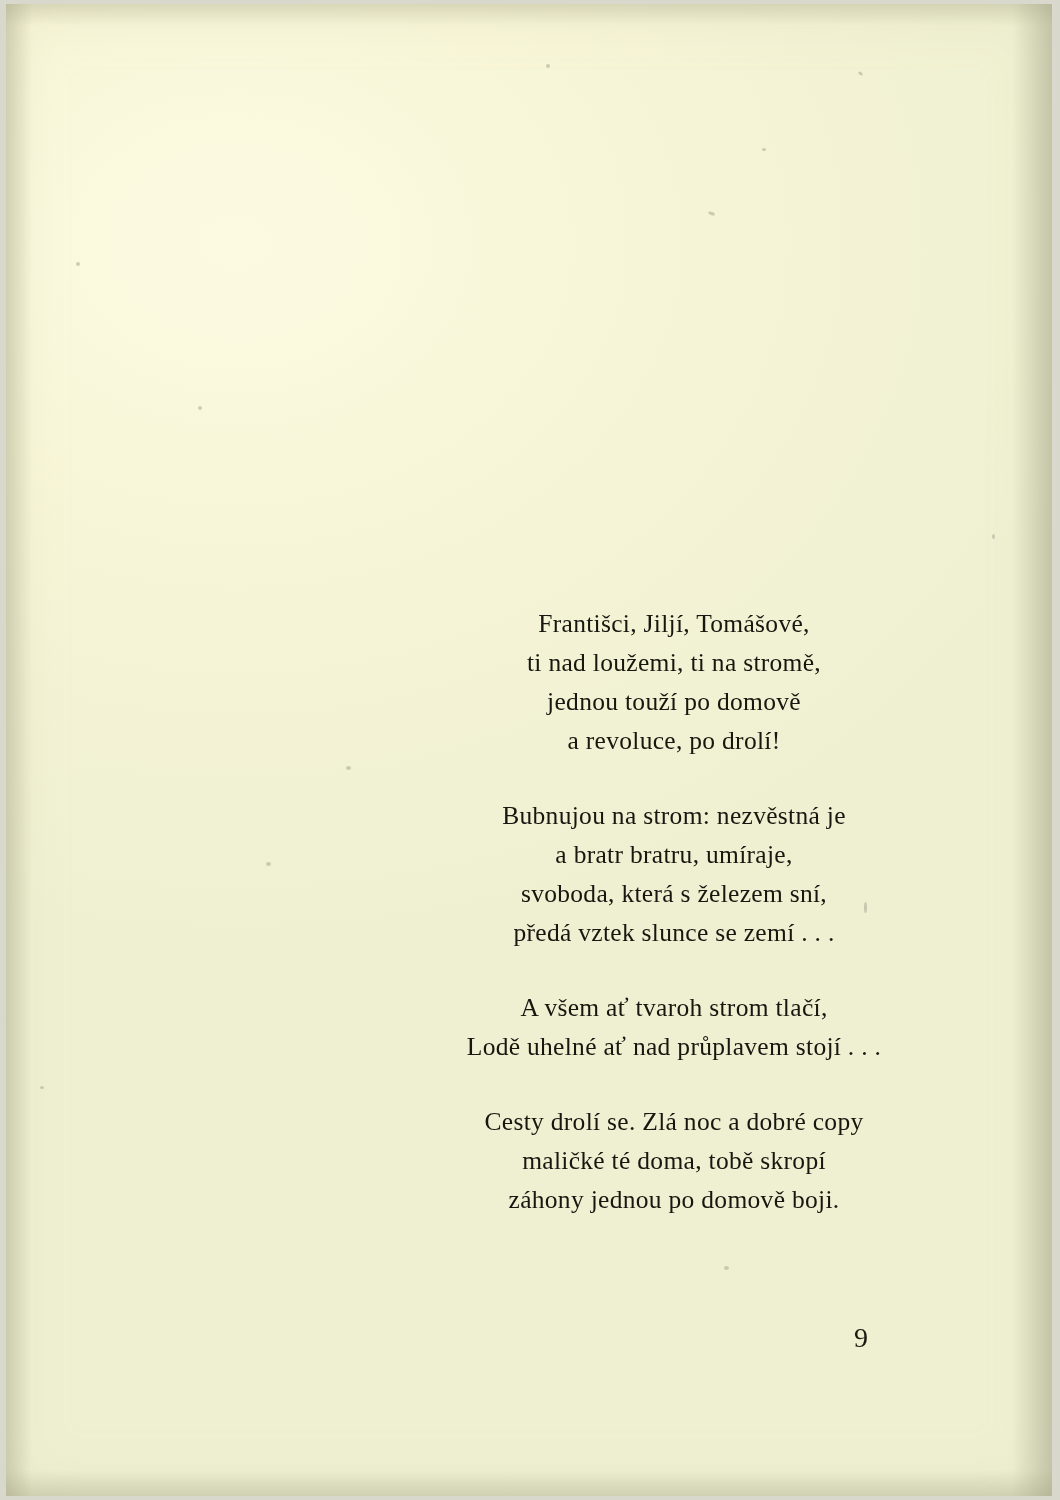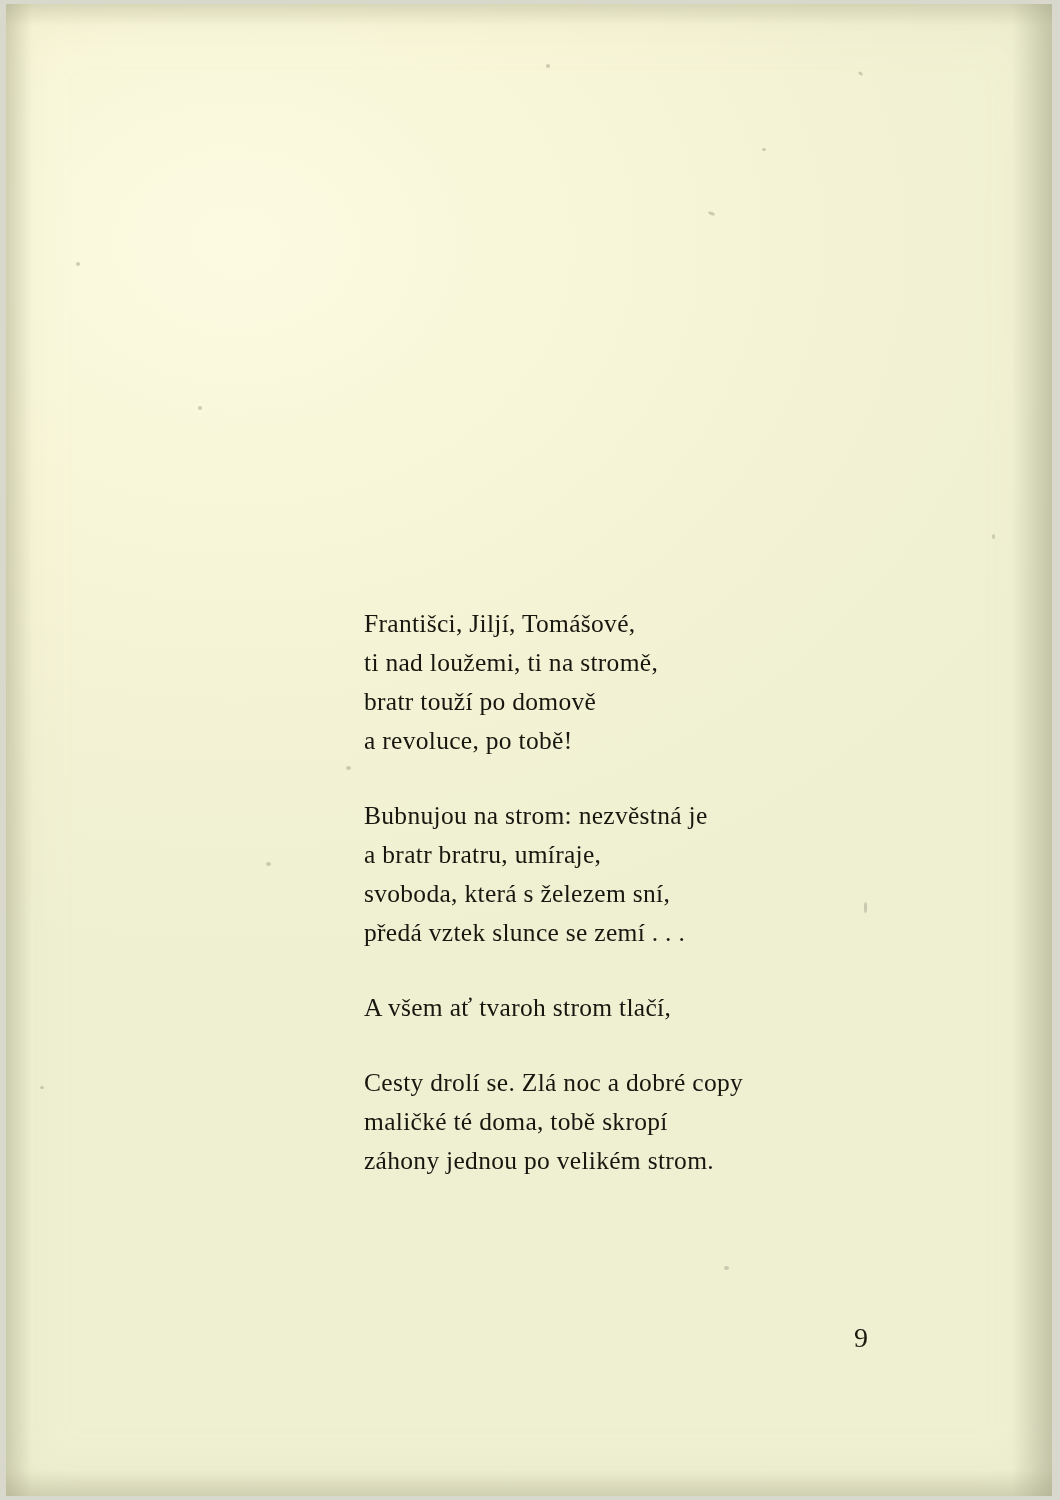--- a/index.html
+++ b/index.html
@@ -72,20 +72,21 @@
     top: 600px;
     width: 620px;
     color: #17170f;
     font-family: "Liberation Serif", serif;
     font-size: 25.5px;
     line-height: 39px;
     letter-spacing: 0.3px;
   }
   .stanza {
     margin: 0 0 36px 0;
+    text-align: center;
   }
   .stanza:last-child {
     margin-bottom: 0;
   }
   .line {
     white-space: pre;
   }
 
   
   .folio {
@@ -118,38 +119,39 @@
   <div class="speck" style="left:340px;  top:762px; width:5px; height:4px;"></div>
   <div class="speck" style="left:718px;  top:1262px; width:5px; height:4px;"></div>
   <div class="speck" style="left:34px;   top:1082px; width:4px; height:3px;"></div>
   <div class="speck" style="left:986px;  top:530px; width:3px; height:5px;"></div>
 
   <div class="poem">
 
     <div class="stanza">
       <div class="line">Františci, Jiljí, Tomášové,</div>
       <div class="line">ti nad loužemi, ti na stromě,</div>
-      <div class="line">bratr touží po domově</div>
-      <div class="line">a revoluce, po tobě!</div>
+      <div class="line">jednou touží po domově</div>
+      <div class="line">a revoluce, po drolí!</div>
     </div>
 
     <div class="stanza">
       <div class="line">Bubnujou na strom: nezvěstná je</div>
       <div class="line">a bratr bratru, umíraje,</div>
       <div class="line">svoboda, která s železem sní,</div>
       <div class="line">předá vztek slunce se zemí . . .</div>
     </div>
 
     <div class="stanza">
       <div class="line">A všem ať tvaroh strom tlačí,</div>
+      <div class="line">Lodě uhelné ať nad průplavem stojí . . .</div>
     </div>
 
     <div class="stanza">
       <div class="line">Cesty drolí se. Zlá noc a dobré copy</div>
       <div class="line">maličké té doma, tobě skropí</div>
-      <div class="line">záhony jednou po velikém strom.</div>
+      <div class="line">záhony jednou po domově boji.</div>
     </div>
 
   </div>
 
   <div class="folio">9</div>
 
 </div>
 
 </body></html>

